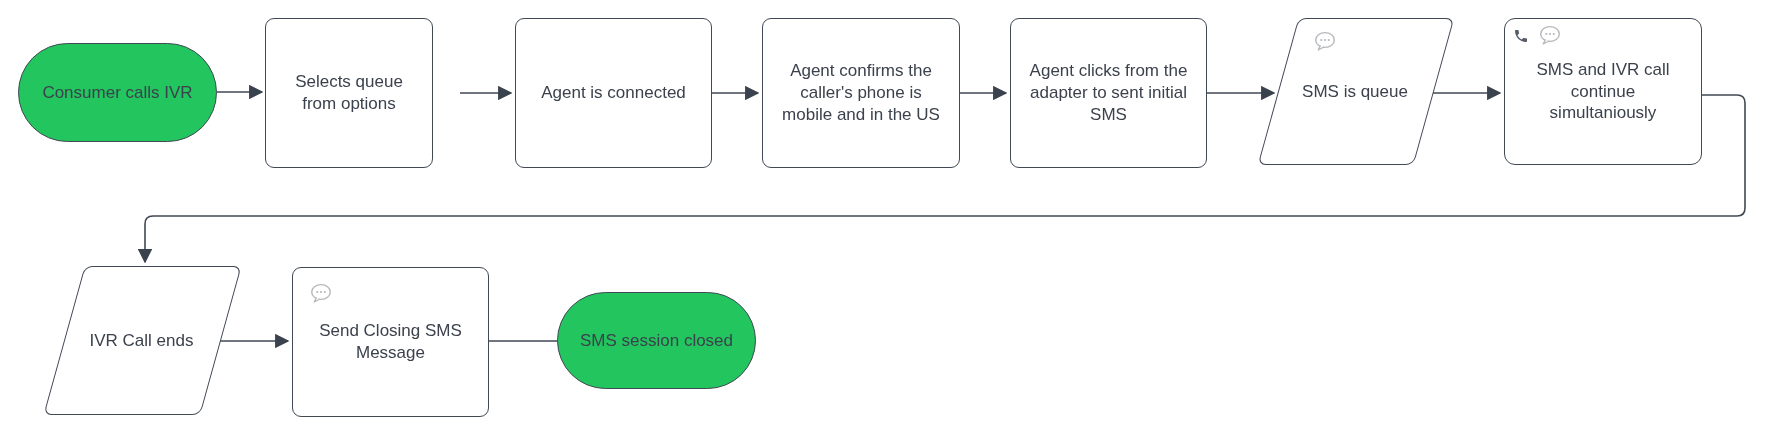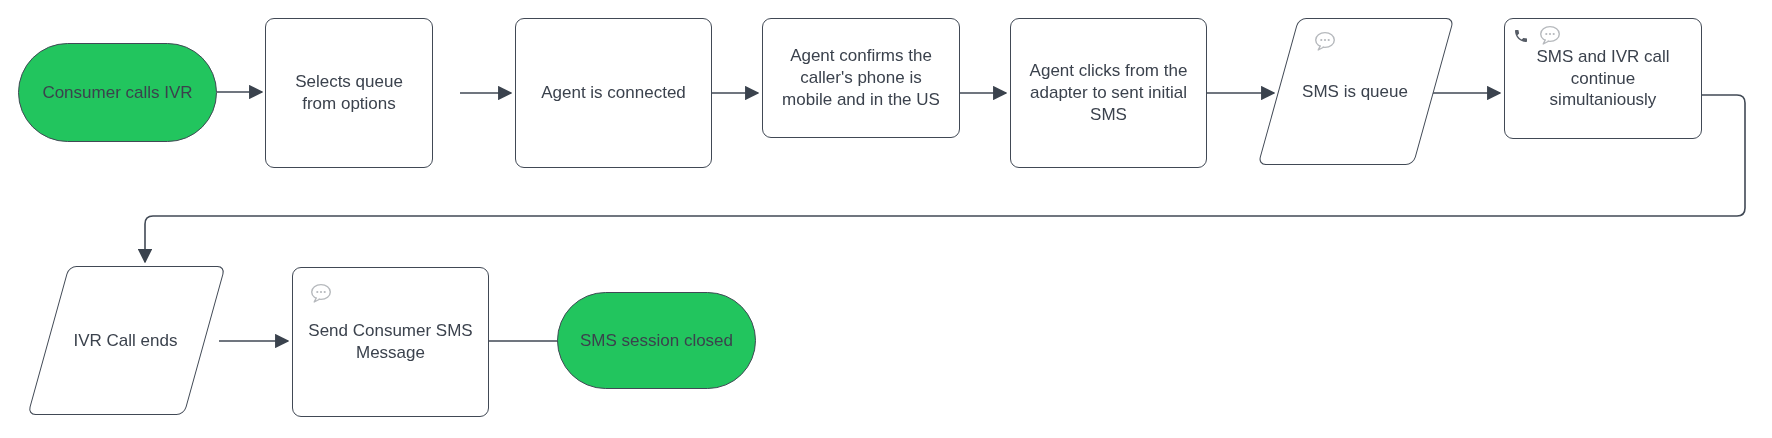--- a/index.html
+++ b/index.html
@@ -88,21 +88,21 @@
   </div>
 
   <div class="node process" style="left:265px; top:18px; width:168px; height:150px;">
     <span>Selects queue from options</span>
   </div>
 
   <div class="node process" style="left:515px; top:18px; width:197px; height:150px;">
     <span>Agent is connected</span>
   </div>
 
-  <div class="node process" style="left:762px; top:18px; width:198px; height:120px;">
+  <div class="node process" style="left:762px; top:18px; width:198px; height:150px;">
     <span>Agent confirms the caller's phone is mobile and in the US</span>
   </div>
 
   <div class="node process" style="left:1010px; top:18px; width:197px; height:150px;">
     <span>Agent clicks from the adapter to sent initial SMS</span>
   </div>
 
   <div class="node data" style="left:1258px; top:18px; width:194px; height:147px;">
     <div class="para-bg" style="left:20px; width:154px;"></div>
     <div class="node-icons" style="left:55px; top:13px;">
@@ -112,57 +112,57 @@
           <path d="M7.5 14.5 L5.2 19 L11 16" fill="#ffffff" stroke="#b6b9bd" stroke-width="1.4" stroke-linejoin="round"></path>
           <circle cx="8.3" cy="9" r="1.1" fill="#b6b9bd"></circle>
           <circle cx="12" cy="9" r="1.1" fill="#b6b9bd"></circle>
           <circle cx="15.7" cy="9" r="1.1" fill="#b6b9bd"></circle>
         </svg>
       </span>
     </div>
     <span class="para-label">SMS is queue</span>
   </div>
 
-  <div class="node process" style="left:1504px; top:18px; width:198px; height:121px;">
+  <div class="node process" style="left:1504px; top:18px; width:198px; height:147px;border-radius:11px;">
     <div class="node-icons" style="left:8px; top:6px;">
       <span class="icon">
         <svg width="16" height="16" viewBox="0 0 24 24">
           <path fill="#565c66" d="M6.62 10.79c1.44 2.83 3.76 5.14 6.59 6.59l2.2-2.2c.27-.27.67-.36 1.02-.24 1.12.37 2.33.57 3.57.57.55 0 1 .45 1 1V20c0 .55-.45 1-1 1-9.39 0-17-7.61-17-17 0-.55.45-1 1-1h3.5c.55 0 1 .45 1 1 0 1.25.2 2.45.57 3.57.11.35.03.74-.25 1.02l-2.2 2.2z"></path>
         </svg>
       </span>
       <span class="icon">
         <svg width="24" height="21" viewBox="0 0 24 21">
           <ellipse cx="12" cy="9" rx="9.3" ry="7.4" fill="#ffffff" stroke="#b6b9bd" stroke-width="1.4"></ellipse>
           <path d="M7.5 14.5 L5.2 19 L11 16" fill="#ffffff" stroke="#b6b9bd" stroke-width="1.4" stroke-linejoin="round"></path>
           <circle cx="8.3" cy="9" r="1.1" fill="#b6b9bd"></circle>
           <circle cx="12" cy="9" r="1.1" fill="#b6b9bd"></circle>
           <circle cx="15.7" cy="9" r="1.1" fill="#b6b9bd"></circle>
         </svg>
       </span>
     </div>
     <span>SMS and IVR call continue simultaniously</span>
   </div>
 
-  <div class="node data" style="left:27px; top:266px; width:197px; height:149px;">
+  <div class="node data" style="left:43px; top:266px; width:197px; height:149px;">
     <div class="para-bg" style="left:21px; width:155px;"></div>
     <span class="para-label">IVR Call ends</span>
   </div>
 
   <div class="node process" style="left:292px; top:267px; width:197px; height:150px;">
     <div class="node-icons" style="left:16px; top:15px;">
       <span class="icon">
         <svg width="24" height="21" viewBox="0 0 24 21">
           <ellipse cx="12" cy="9" rx="9.3" ry="7.4" fill="#ffffff" stroke="#b6b9bd" stroke-width="1.4"></ellipse>
           <path d="M7.5 14.5 L5.2 19 L11 16" fill="#ffffff" stroke="#b6b9bd" stroke-width="1.4" stroke-linejoin="round"></path>
           <circle cx="8.3" cy="9" r="1.1" fill="#b6b9bd"></circle>
           <circle cx="12" cy="9" r="1.1" fill="#b6b9bd"></circle>
           <circle cx="15.7" cy="9" r="1.1" fill="#b6b9bd"></circle>
         </svg>
       </span>
     </div>
-    <span>Send Consumer SMS Message</span>
+    <span>Send Closing SMS Message</span>
   </div>
 
   <div class="node terminator" style="left:557px; top:292px; width:199px; height:97px;">
     <span>SMS session closed</span>
   </div>
 
 </div>
 
 </body></html>

